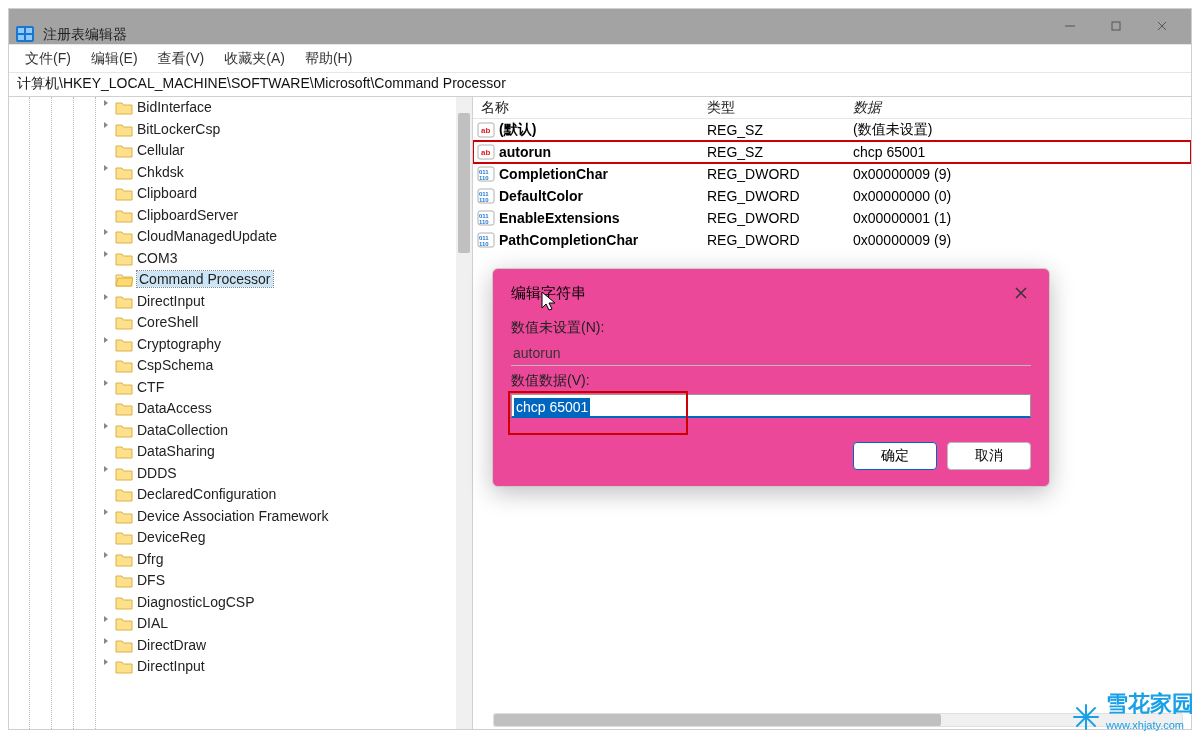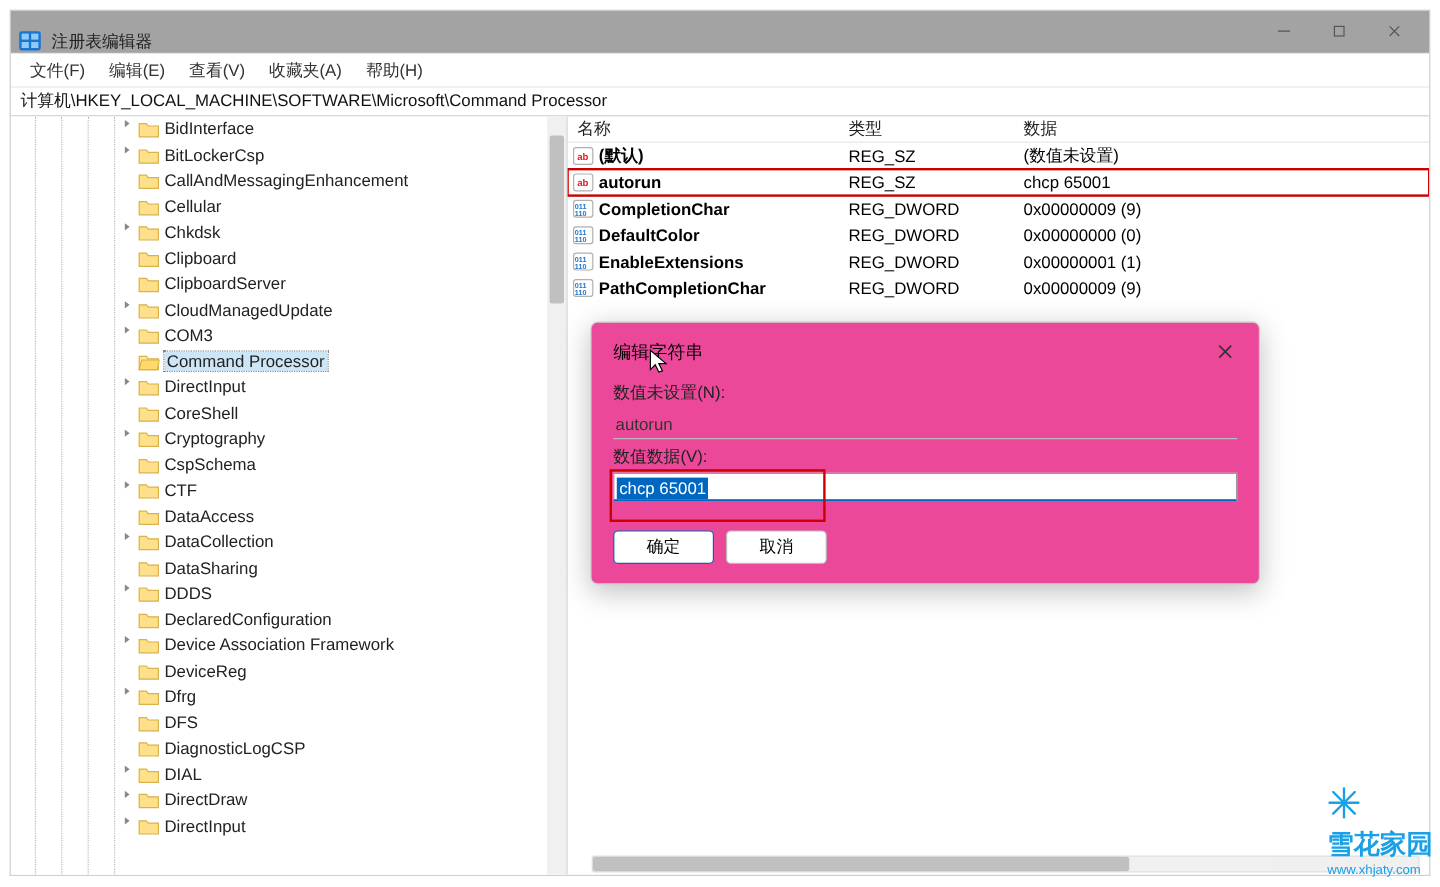--- a/index.html
+++ b/index.html
@@ -23,21 +23,21 @@
   .folder svg { display: block; }
   .tree-node.selected .label { background: #cde6f7; outline: 1px dotted #888; padding: 0 2px; }
   .tree-lines { position: absolute; left: 0; top: 0; bottom: 0; width: 90px; pointer-events: none; }
   .vl { position: absolute; top: 0; bottom: 0; border-left: 1px dotted #bbb; }
 
   .list { flex: 1; display: flex; flex-direction: column; position: relative; }
   .list-header { display: flex; font-size: 14px; color: #222; border-bottom: 1px solid #e6e6e6; height: 22px; align-items: center; }
   .list-header .col { padding: 12px 8px; }
   .col-name { width: 226px; }
   .col-type { width: 146px; }
-  .col-data { flex: 1; }
+  .col-data { flex: 1; font-style: italic; }
   .list-body { flex: 1; overflow: auto; font-size: 14px; }
   .row { display: flex; align-items: center; height: 22px; cursor: pointer; }
   .row .rh { display: flex; align-items: center; width: 226px; padding-left: 4px; font-weight: bold; }
   .row .ricon { width: 18px; height: 18px; margin-right: 4px; }
   .row .rt { width: 146px; padding: 0 8px; }
   .row .rd { flex: 1; padding: 0 8px; }
   .row.highlight { outline: 2px solid #c00; outline-offset: -1px; }
 
   .vscroll { position: absolute; right: 0; top: 0; width: 16px; height: 180px; background: #f0f0f0; display: flex; flex-direction: column; }
   .vscroll .thumb { flex: 1; margin: 16px 2px; background: #c0c0c0; border-radius: 2px; }
@@ -46,27 +46,27 @@
 
   .dialog { position: absolute; left: 492px; top: 268px; width: 558px; background: #ec4899; border: 1px solid #ccc; border-radius: 6px; box-shadow: 0 6px 24px rgba(0,0,0,0.25); padding: 14px 18px 16px 18px; font-size: 14px; }
   .dialog .dlg-title { display: flex; align-items: center; justify-content: space-between; margin-bottom: 16px; }
   .dialog .dlg-title span:first-child { font-size: 15px; }
   .dlg-close { width: 20px; height: 20px; display: flex; align-items: center; justify-content: center; cursor: pointer; }
   .dlg-label { margin: 6px 0 4px 0; color: #222; }
   .dlg-input { width: 100%; border: none; border-bottom: 1px solid #bbb; background: transparent; padding: 4px 2px; font-size: 14px; }
   .dlg-input.editable { border: 1px solid #999; border-bottom: 2px solid #0067c0; background: #fff; }
   .dlg-input.editable::selection { background: #0067c0; color: #fff; }
   .sel-text { background: #0067c0; color: #fff; padding: 1px 2px; }
-  .dlg-buttons { display: flex; justify-content: flex-start; gap: 10px; margin-top: 24px; }
+  .dlg-buttons { display: flex; justify-content: flex-end; gap: 10px; margin-top: 24px; }
   .dlg-btn { min-width: 84px; height: 28px; background: #fff; border: 1px solid #bbb; border-radius: 4px; font-size: 14px; cursor: pointer; }
   .dlg-btn.primary { border: 1px solid #0067c0; }
   .input-highlight { position: absolute; border: 2px solid #c00; pointer-events: none; }
   .cursor { position: absolute; left: 540px; top: 290px; font-size: 16px; pointer-events: none; }
 
-  .watermark { position: absolute; right: 6px; bottom: 8px; display: flex; align-items: flex-start; gap: 6px; font-size: 22px; font-weight: 600; color: #1aa0e6; flex-direction: column; }
+  .watermark { position: absolute; right: 6px; bottom: 8px; display: flex; align-items: flex-end; gap: 6px; font-size: 22px; font-weight: 600; color: #1aa0e6; }
   .watermark .wm-sub { font-size: 11px; color: #1aa0e6; font-weight: 400; display: block; }
   .wm-icon { width: 28px; height: 28px; }
 </style>
 </head>
 <body>
 
 <div class="window">
   <div class="titlebar">
     <span class="app-icon">
       <svg viewBox="0 0 20 20">
@@ -150,33 +150,20 @@
             <span class="chev hidden">
               <svg width="8" height="8" viewBox="0 0 8 8">
                 <path d="M2 1 L6 4 L2 7 Z" fill="#888"></path>
               </svg>
             </span>
             <span class="folder">
               <svg viewBox="0 0 18 18">
                 <path d="M1 4 h6 l1.5 2 H17 v9 H1 Z" fill="#ffe08a" stroke="#d8b24a"></path>
               </svg>
             </span>
-            <span class="label">CallAndMessagingEnhancement</span>
-          </div>
-          <div class="tree-node">
-            <span class="chev hidden">
-              <svg width="8" height="8" viewBox="0 0 8 8">
-                <path d="M2 1 L6 4 L2 7 Z" fill="#888"></path>
-              </svg>
-            </span>
-            <span class="folder">
-              <svg viewBox="0 0 18 18">
-                <path d="M1 4 h6 l1.5 2 H17 v9 H1 Z" fill="#ffe08a" stroke="#d8b24a"></path>
-              </svg>
-            </span>
             <span class="label">Cellular</span>
           </div>
           <div class="tree-node">
             <span class="chev ">
               <svg width="8" height="8" viewBox="0 0 8 8">
                 <path d="M2 1 L6 4 L2 7 Z" fill="#888"></path>
               </svg>
             </span>
             <span class="folder">
               <svg viewBox="0 0 18 18">

